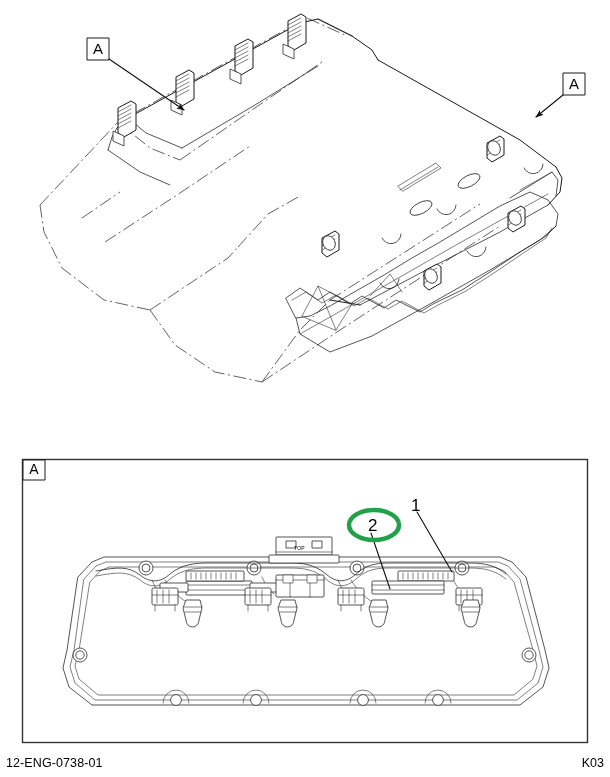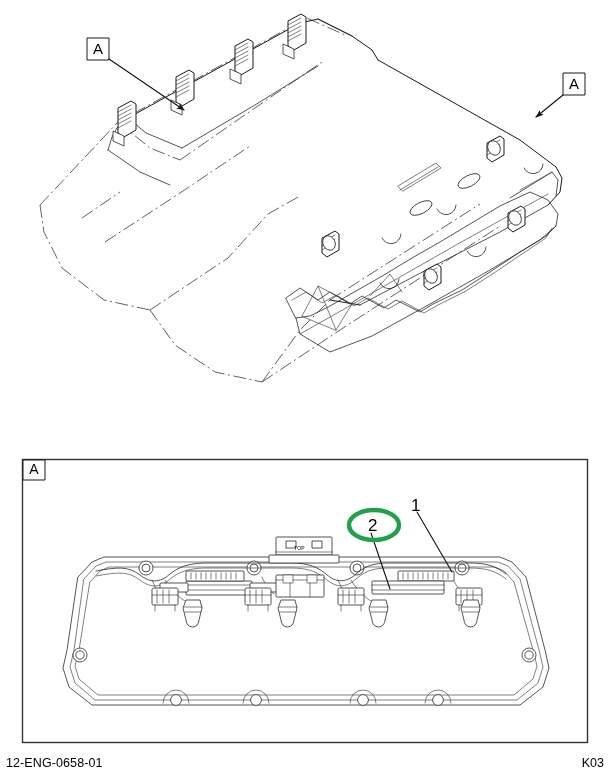--- a/index.html
+++ b/index.html
@@ -402,17 +402,17 @@
   <div class="flag-label" style="left:563px; top:76px; width:22px;">A</div>
 
   <div class="flag-label" style="left:23px; top:462px; width:22px; font-size:14px;">A</div>
 
   <div class="callout-num" style="left:411px; top:497px;">1</div>
 
   <div class="callout-num" style="left:368px; top:517px;">2</div>
 
   <div class="top-text" style="left:294px; top:546px;">TOP</div>
 
-  <div class="footer-left">12-ENG-0658-01</div>
+  <div class="footer-left">12-ENG-0738-01</div>
 
   <div class="footer-right">K03</div>
 
 </div>
 
 </body></html>

